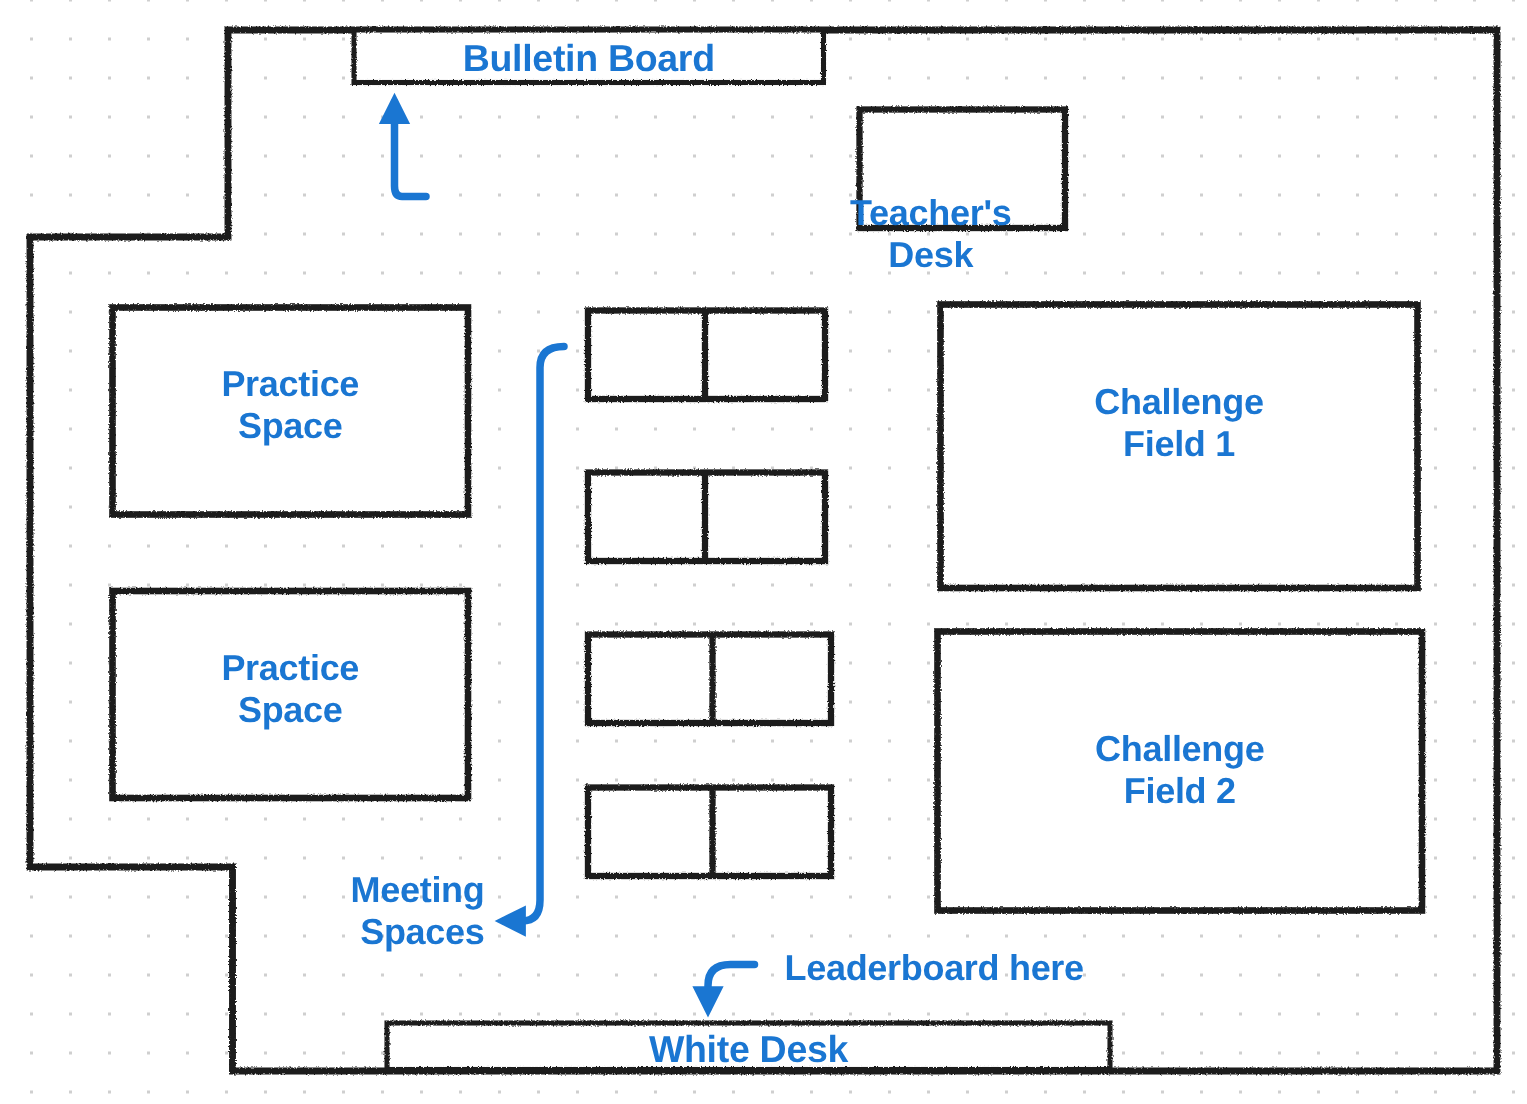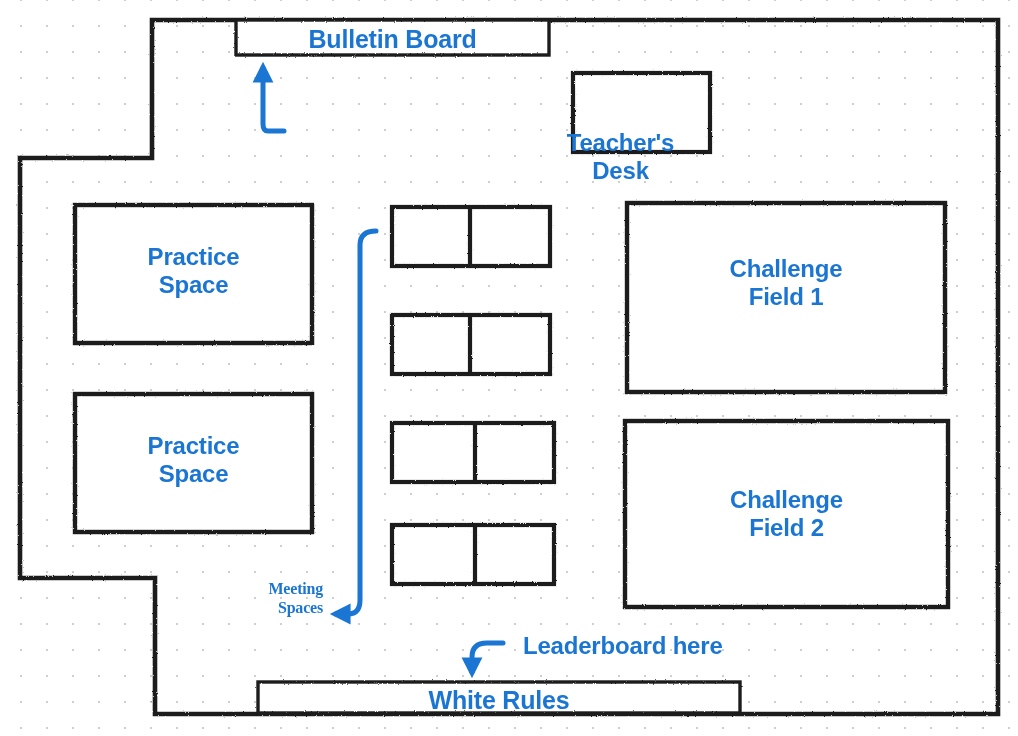--- a/index.html
+++ b/index.html
@@ -25,21 +25,21 @@
     font-weight:bold;
     line-height:1.16;
     text-align:center;
     white-space:pre-line;
     pointer-events:none;
     letter-spacing:-0.2px;
   }
   .lbl-room{font-size:24px;}
   .lbl-board{font-size:25px;}
   .lbl-note{font-size:24px;text-align:left;}
-  .lbl-note-r{font-size:16px;text-align:right;font-family:Liberation Serif, serif;}
+  .lbl-note-r{font-size:24px;text-align:right;}
 </style>
 </head>
 <body>
 
 <div id="canvas">
 
   <svg id="plan-svg" viewBox="0 0 1018 736">
     <defs>
       <filter id="rough" x="-12%" y="-12%" width="124%" height="124%">
         <feTurbulence type="fractalNoise" baseFrequency="0.9" numOctaves="3" seed="7" result="noise"></feTurbulence>
@@ -124,21 +124,21 @@
 
   <div class="label lbl-room" style="left:75px;top:432px;width:237px;">Practice
 Space</div>
 
   <div class="label lbl-room" style="left:627px;top:255px;width:318px;">Challenge
 Field 1</div>
 
   <div class="label lbl-room" style="left:625px;top:486px;width:323px;">Challenge
 Field 2</div>
 
-  <div class="label lbl-board" style="left:258px;top:686px;width:482px;">White Rules</div>
+  <div class="label lbl-board" style="left:258px;top:686px;width:482px;">White Desk</div>
 
 
   <div class="label lbl-note-r" style="left:173px;top:580px;width:150px;">Meeting
 Spaces</div>
 
   <div class="label lbl-note" style="left:523px;top:632px;width:260px;">Leaderboard here</div>
 
 </div>
 
 </body></html>

